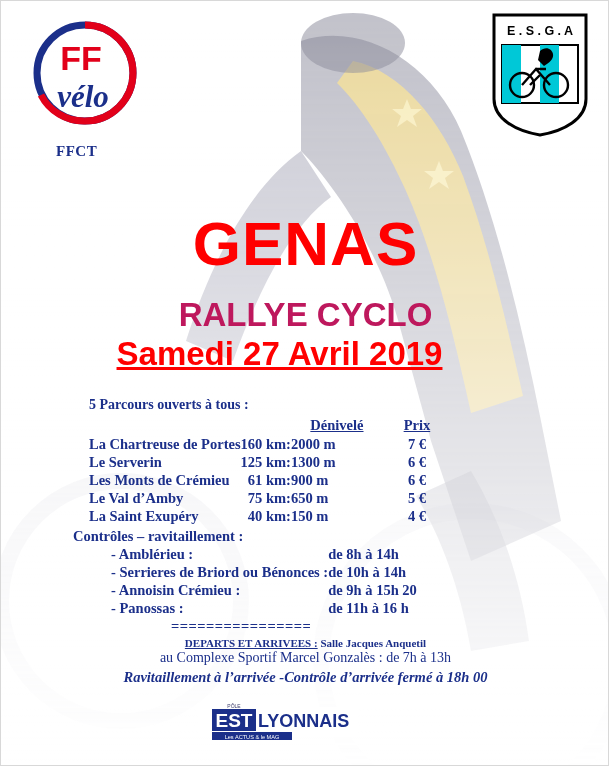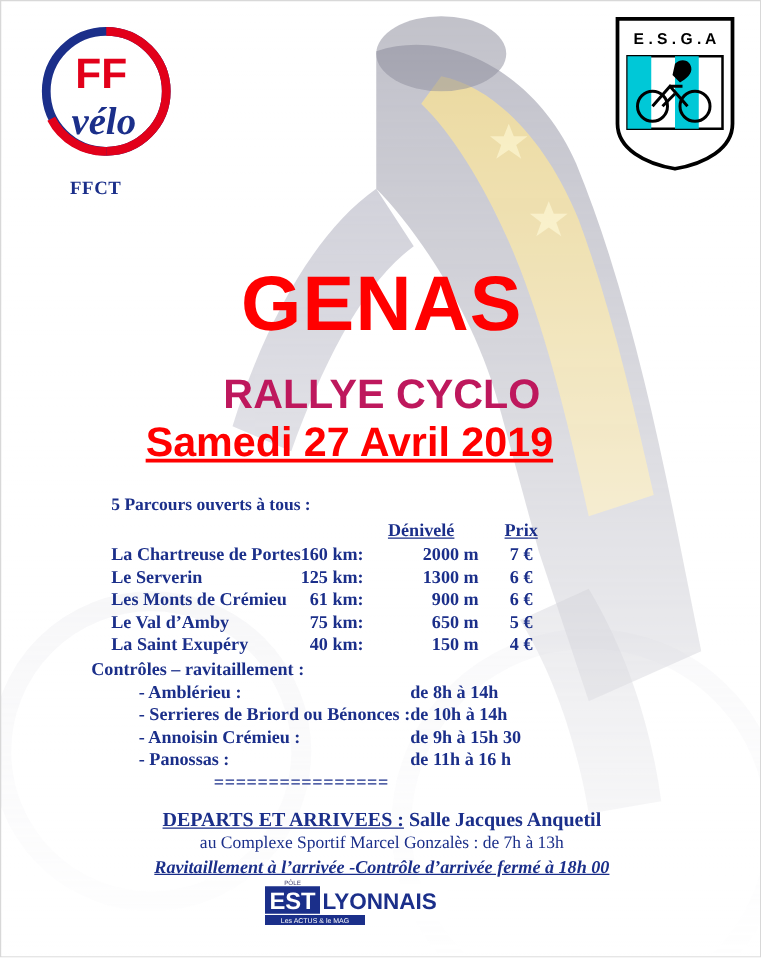--- a/index.html
+++ b/index.html
@@ -132,21 +132,21 @@
     text-align: center;
   }
   table.parcours th.blank { text-decoration: none; }
   table.parcours td {
     padding: 0.5px 0;
     white-space: nowrap;
   }
   td.c-name { text-align: left; padding-right: 10px; }
   td.c-dist { text-align: right; padding-right: 4px; }
   td.c-colon { text-align: left; padding-right: 12px; }
-  td.c-deniv { text-align: right; width: 92px; }
+  td.c-deniv { text-align: left; width: 92px; }
   td.c-prix  { text-align: center; width: 68px; }
 
   .controles {
     margin-left: 72px;
     margin-top: 3px;
     font-weight: bold;
     font-size: 14.5px;
   }
   table.ravito {
     margin-left: 110px;
@@ -166,37 +166,36 @@
     font-weight: bold;
     font-size: 14.5px;
     letter-spacing: 0.5px;
     line-height: 14px;
     margin-top: 2px;
   }
 
   .departs {
     text-align: center;
     font-weight: bold;
-    font-size: 16px;
-    margin-top: 15px;
+    font-size: 11px;
+    margin-top: 4px;
   }
   .departs .u { text-decoration: underline; }
   .departs-line2 {
     text-align: center;
     font-weight: normal;
     font-size: 14px;
     margin-top: 1px;
   }
   .ravit-italic {
     text-align: center;
     font-style: italic;
     font-weight: bold;
     font-size: 14.5px;
     margin-top: 3px;
-    text-decoration: underline;
   }
 
   
   .sponsor {
     position: absolute;
     left: 197px;
     top: 700px;
     width: 160px;
     height: 44px;
   }
@@ -324,21 +323,21 @@
         <tr>
           <td class="r-lieu">- Amblérieu :</td>
           <td class="r-horaire">de 8h à 14h</td>
         </tr>
         <tr>
           <td class="r-lieu">- Serrieres de Briord ou Bénonces :</td>
           <td class="r-horaire">de 10h à 14h</td>
         </tr>
         <tr>
           <td class="r-lieu">- Annoisin Crémieu :</td>
-          <td class="r-horaire">de 9h à 15h 30</td>
+          <td class="r-horaire">de 9h à 15h 20</td>
         </tr>
         <tr>
           <td class="r-lieu">- Panossas :</td>
           <td class="r-horaire">de 11h à 16 h</td>
         </tr>
       </tbody>
     </table>
 
     <div class="sep">================</div>
 

